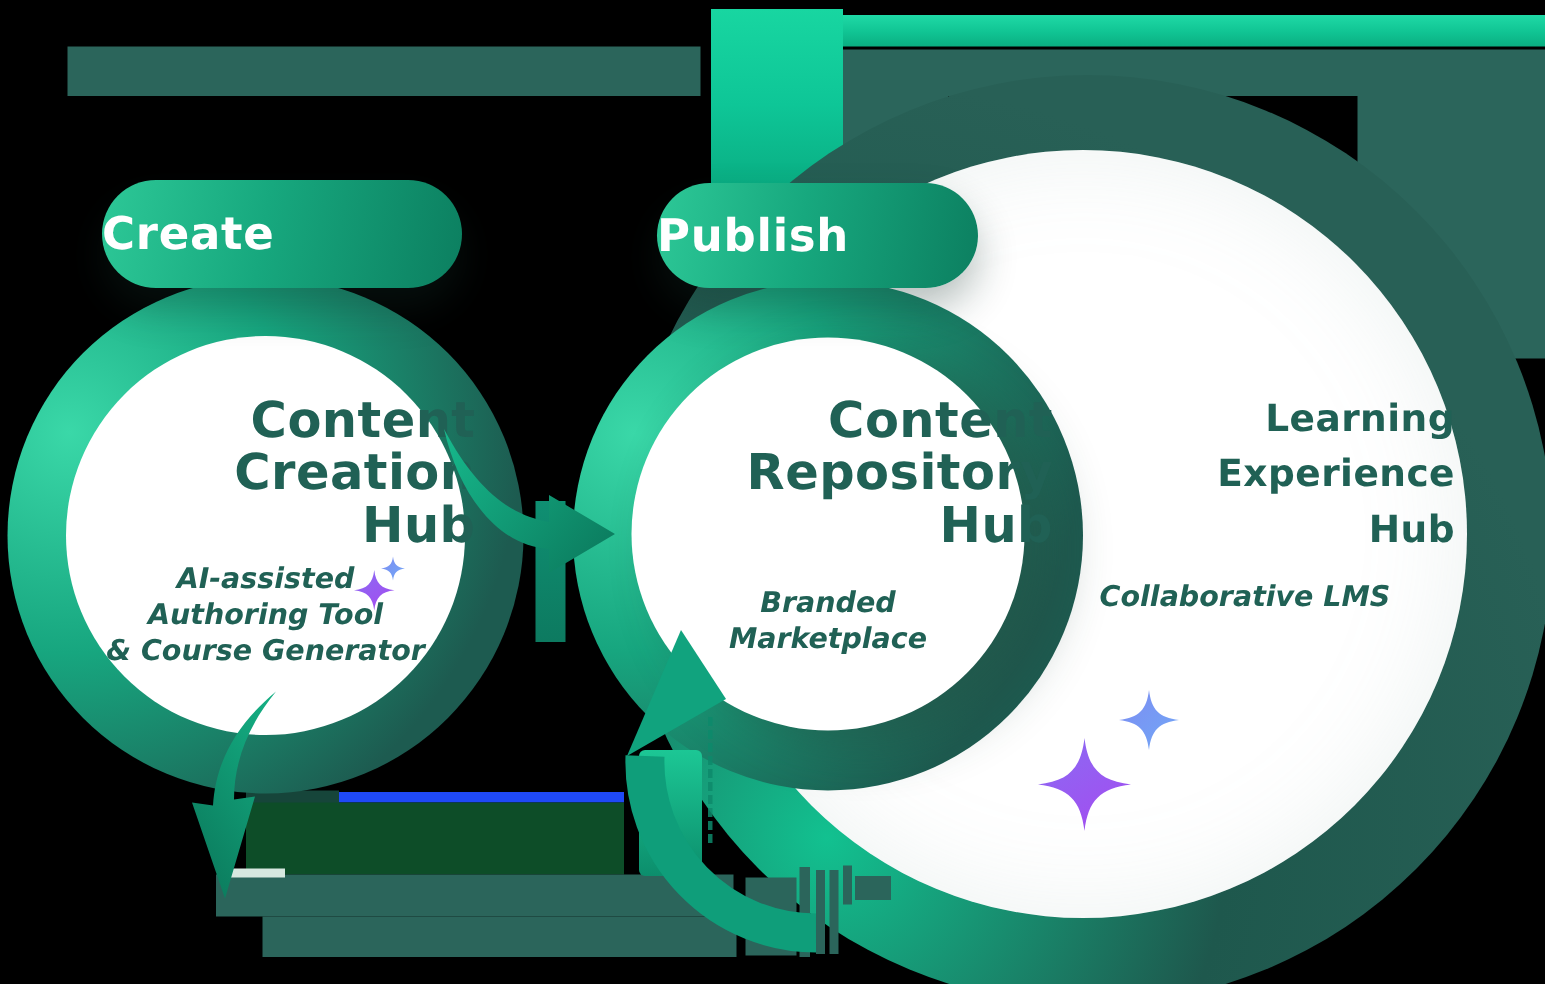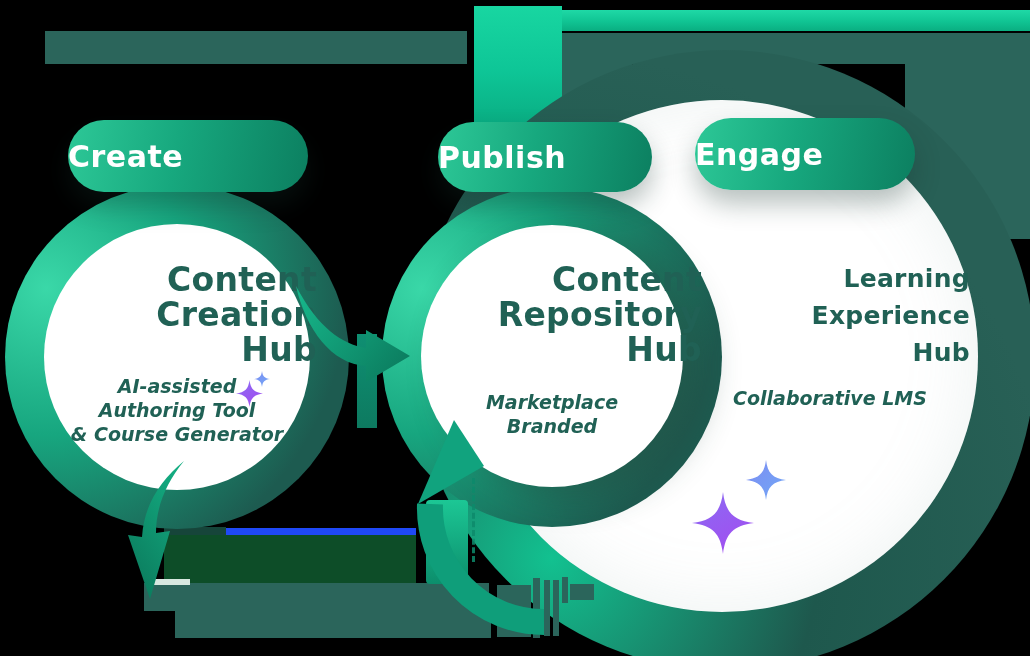--- a/index.html
+++ b/index.html
@@ -103,23 +103,20 @@
   <div class="blk blk-teal1"></div>
   <div class="blk blk-teal2"></div>
   <div class="blk blk-sliver"></div>
   <div class="blk frag frag-a"></div>
   <div class="blk frag frag-b"></div>
   <div class="blk frag frag-c"></div>
   <div class="blk frag frag-d"></div>
   <div class="blk frag frag-e"></div>
   <div class="blk frag frag-f"></div>
 
-  <div class="abs pill pill-engage">
-    <span>Engage</span>
-  </div>
   <div class="abs hubtitle t-engage">
     <div>Learning</div>
     <div>Experience</div>
     <div>Hub</div>
   </div>
   <div class="abs hubsub s-engage">
     <div>Collaborative LMS</div>
   </div>
   <svg class="abs" style="left:692px;top:492px;" width="62" height="62" viewBox="0 0 100 100">
     <defs>
@@ -166,22 +163,22 @@
   <div class="circle publish-inner"></div>
   <div class="abs pill pill-publish">
     <span>Publish</span>
   </div>
   <div class="abs hubtitle t-publish">
     <div>Content</div>
     <div>Repository</div>
     <div>Hub</div>
   </div>
   <div class="abs hubsub s-publish">
+    <div>Branded</div>
     <div>Marketplace</div>
-    <div>Branded</div>
   </div>
 
   <div class="abs stem"></div>
   <svg class="abs" style="left:292px;top:280px;" width="126" height="110" viewBox="0 0 126 110">
     <defs>
         <linearGradient id="ga1" x1="0" y1="0" x2="1" y2="0.7">
       <stop offset="0" stop-color="#17b98c"></stop>
           <stop offset="1" stop-color="#0c7f61"></stop>
     </linearGradient>
       </defs>

